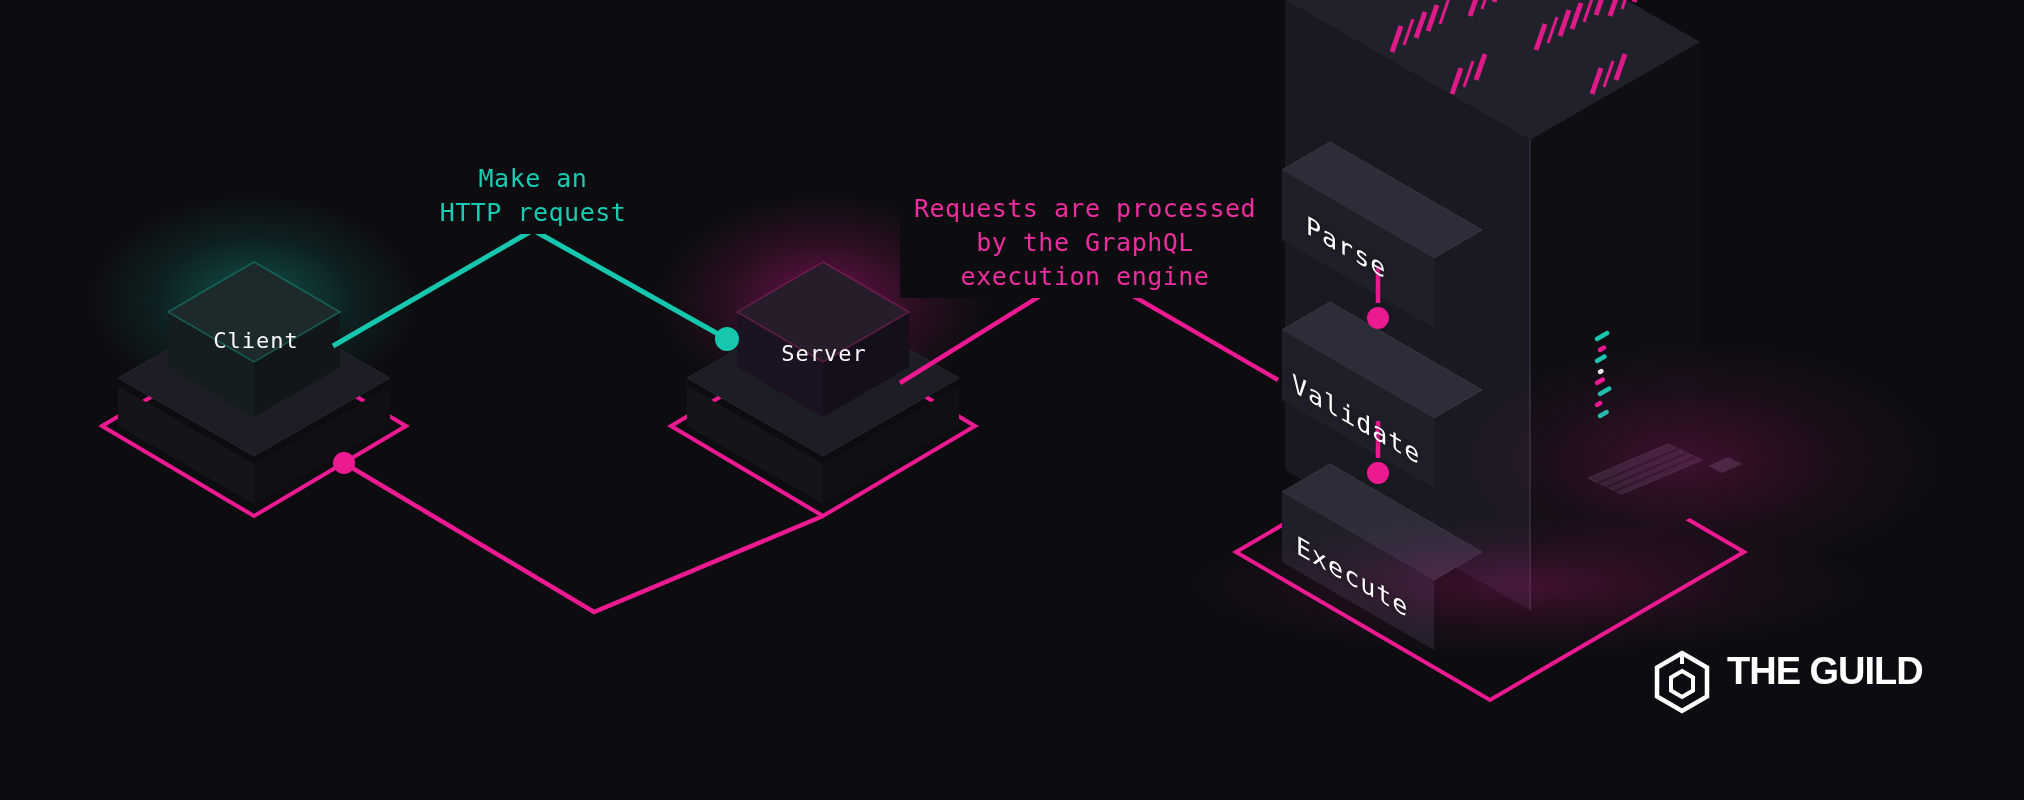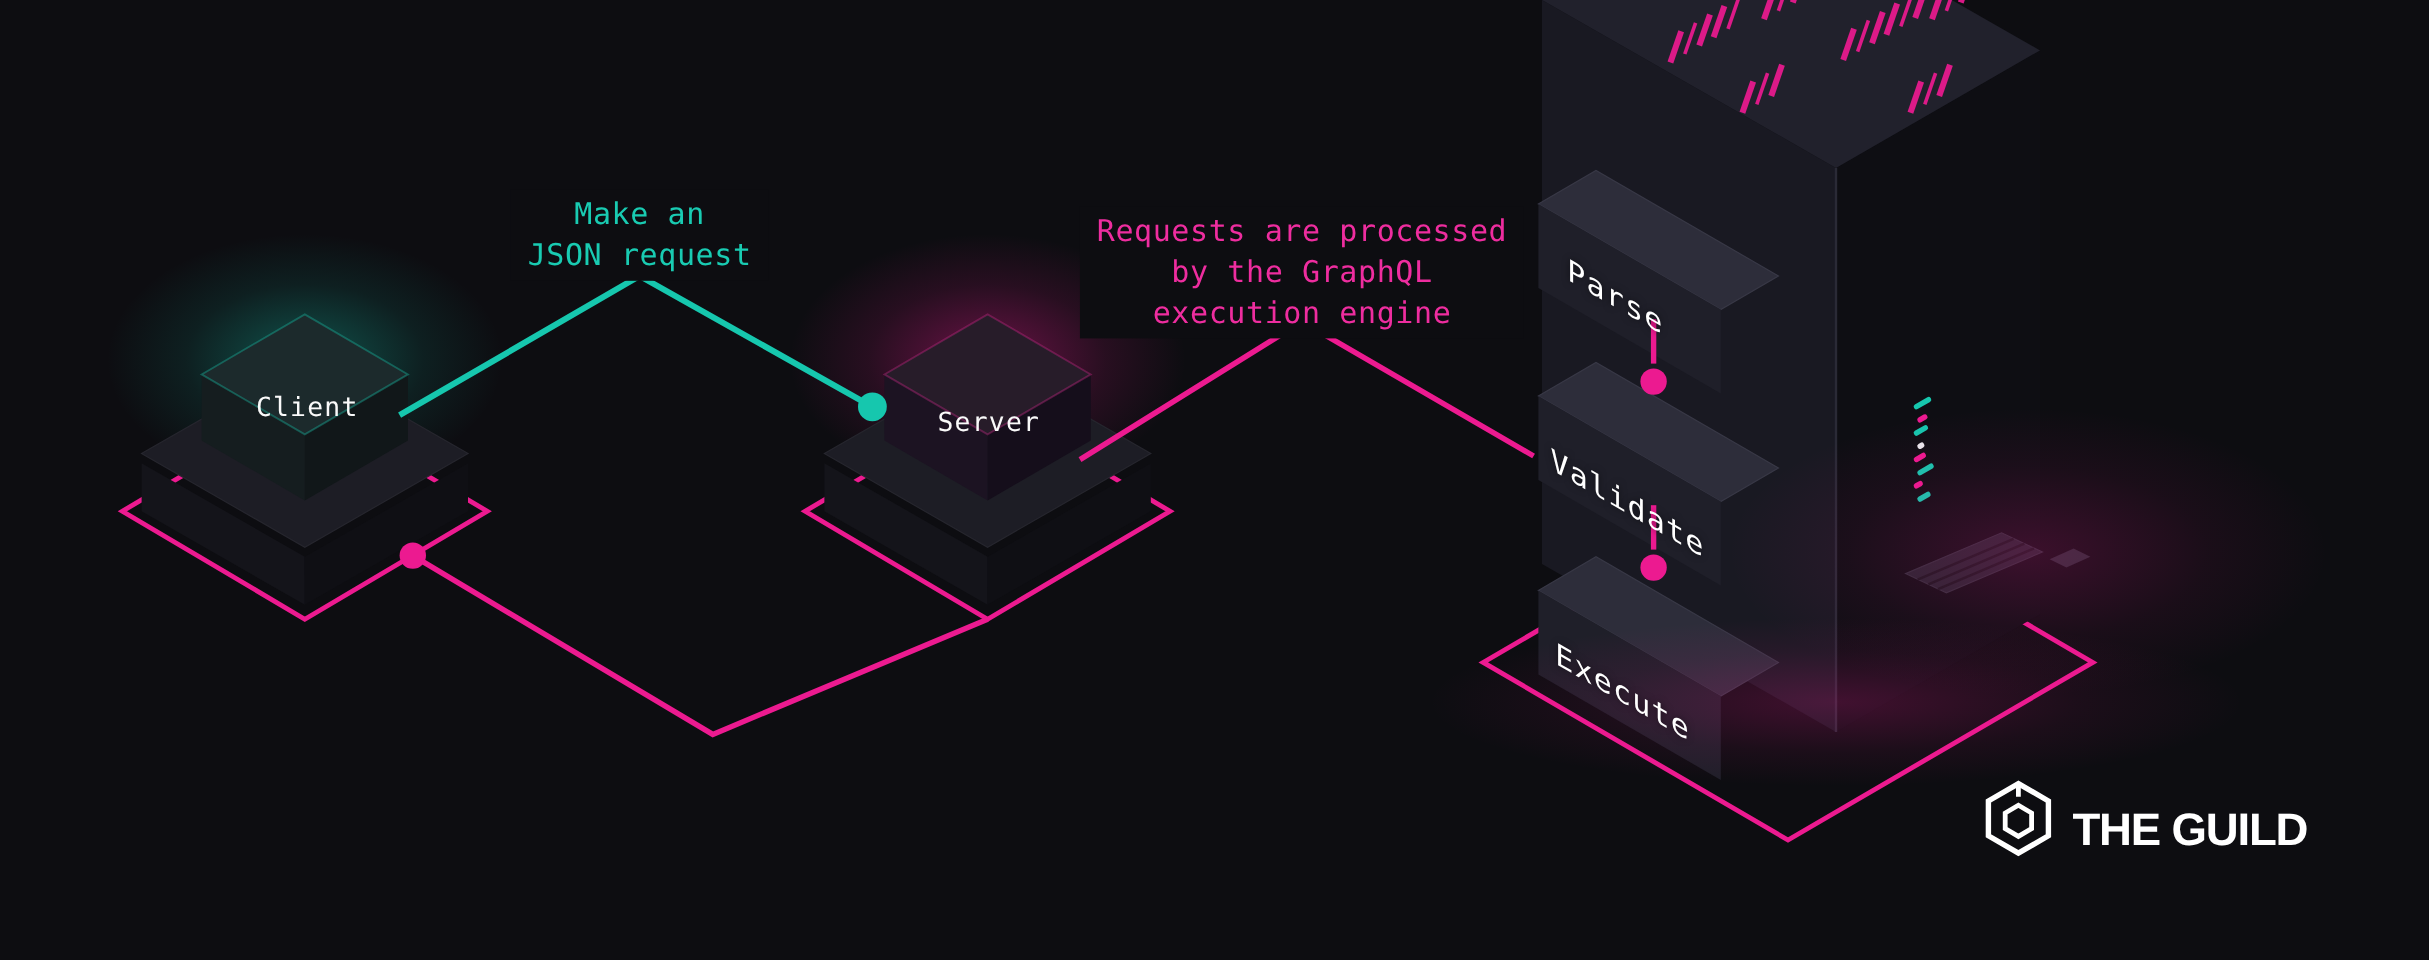--- a/index.html
+++ b/index.html
@@ -9,21 +9,21 @@
   .node-label{position:absolute;transform:translate(-50%,-50%);color:#fafafa;
               font-size:22px;letter-spacing:1px;z-index:10;}
   .flow-text{position:absolute;transform:translateX(-50%);text-align:center;font-size:25px;
              line-height:34px;white-space:pre-line;background:#0d0d11;padding:4px 14px;
              letter-spacing:.5px;z-index:9;}
   .flow-text--teal{color:#19cbb2;}
   .flow-text--pink{color:#ee2d9f;}
   .step-label{position:absolute;color:#ffffff;font-size:25px;transform:skewY(30deg);
               transform-origin:0 0;letter-spacing:1px;z-index:10;
               text-shadow:0 0 6px rgba(0,0,0,.55);}
-  .logo{position:absolute;left:1650px;top:650px;display:flex;align-items:flex-end;gap:13px;z-index:10;}
+  .logo{position:absolute;left:1650px;top:650px;display:flex;align-items:flex-start;gap:13px;z-index:10;}
   .logo-text{font-family:"Liberation Sans",sans-serif;font-weight:700;font-size:38px;
              letter-spacing:-1px;color:#ffffff;white-space:nowrap;}
 </style>
 </head>
 <body>
 
 <div id="stage">
 
   <svg id="scene" width="2024" height="800" viewBox="0 0 2024 800">
     <defs>
@@ -159,22 +159,22 @@
 
       <ellipse cx="1690" cy="460" rx="250" ry="120" fill="url(#gPink)" opacity="0.5"></ellipse>
       <ellipse cx="1530" cy="585" rx="340" ry="70" fill="url(#gPink)" opacity="0.55"></ellipse>
     </g>
   </svg>
 
   <div class="node-label" style="left:256px;top:340px;">Client</div>
   <div class="node-label" style="left:824px;top:353px;">Server</div>
 
   <div class="flow-text flow-text--teal" style="left:533px;top:158px;">Make an
-JSON request</div>
-  <div class="flow-text flow-text--pink" style="left:1085px;top:172px;">Requests are processed
+HTTP request</div>
+  <div class="flow-text flow-text--pink" style="left:1085px;top:188px;">Requests are processed
 by the GraphQL
 execution engine</div>
 
   <div class="step-label" style="left:1306px;top:210px;">Parse</div>
   <div class="step-label" style="left:1292px;top:368px;">Validate</div>
   <div class="step-label" style="left:1296px;top:530px;">Execute</div>
 
   <div class="logo">
     <svg width="64" height="64" viewBox="0 0 64 64">
       <polygon points="32,3 57,17.5 57,46.5 32,61 7,46.5 7,17.5" fill="none" stroke="#ffffff" stroke-width="4.5"></polygon>

